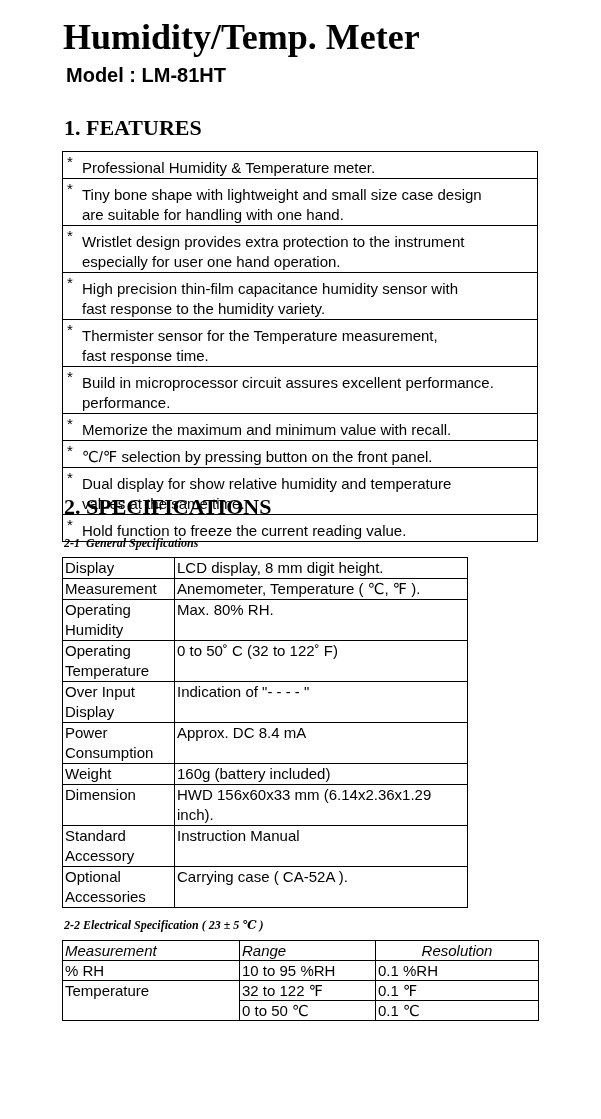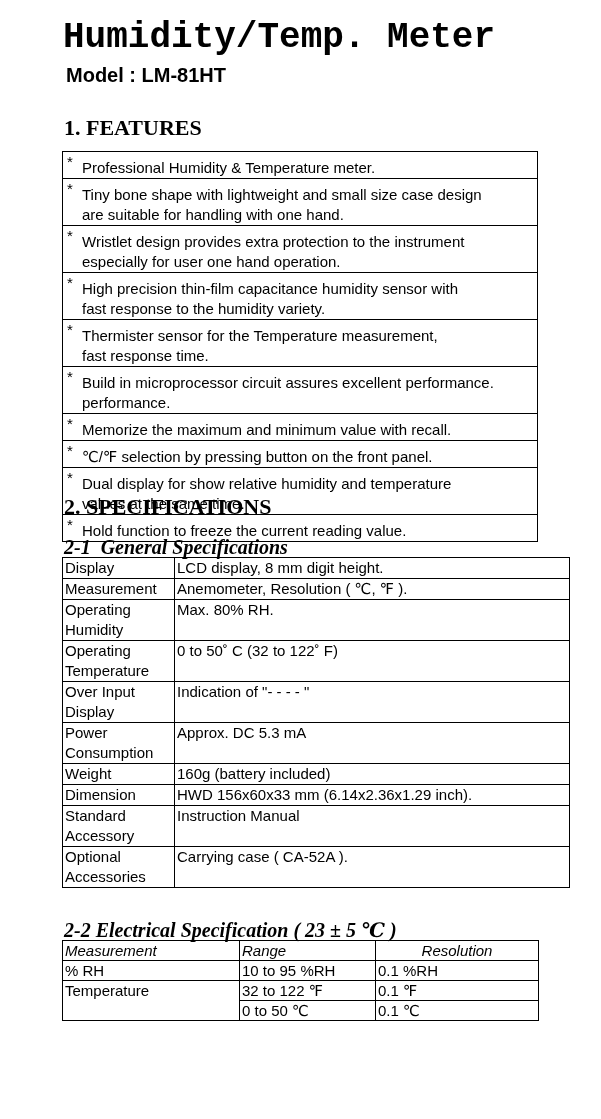--- a/index.html
+++ b/index.html
@@ -7,39 +7,39 @@
   .page {
     position:relative;
     width:601px; height:1119px;
     background:#ffffff;
     color:#000;
     font-family:"Liberation Sans","DejaVu Sans",sans-serif;
     overflow:hidden;
   }
   .title {
     position:absolute; left:63px; top:18px;
-    font-family:Liberation Mono, monospace;
+    font-family:Liberation Serif, serif;
     font-weight:bold; font-size:36px; line-height:1.1;
     letter-spacing:0px;
   }
   .model {
     position:absolute; left:66px; top:64px;
     font-weight:bold; font-size:20px;
   }
   .h-sec {
     position:absolute; left:64px;
     font-family:"Liberation Serif","DejaVu Serif",serif;
     font-weight:bold; font-size:22px;
   }
   .h-features { top:115px; }
   .h-specs { top:494px; }
   .h-sub {
     position:absolute; left:64px;
     font-family:"Liberation Serif","DejaVu Serif",serif;
-    font-weight:bold; font-style:italic; font-size:20px;
+    font-weight:bold; font-style:italic; font-size:12px;
     white-space:pre-wrap;
   }
   .h-general { top:536px; }
   .h-elec { top:918px; }
 
   table { border-collapse:collapse; table-layout:fixed; }
   td, th {
     border:1px solid #000;
     vertical-align:top;
     font-size:15px; line-height:20px;
@@ -48,21 +48,21 @@
     white-space:pre-line;
     overflow:hidden;
   }
 
   .features-table { position:absolute; left:62px; top:151px; width:476px; }
   .features-table td { padding:0; }
   .fcell { display:flex; }
   .bullet { flex:none; width:19px; padding-left:4px; }
   .ftext { flex:1; white-space:pre-line;margin-top:6px; }
 
-  .general-table { position:absolute; left:62px; top:557px; width:508px; }
+  .general-table { position:absolute; left:62px; top:557px; width:406px; }
   .general-table .lbl { width:112px; }
 
   .elec-table { position:absolute; left:62px; top:940px; width:476px; }
   .elec-table td, .elec-table th { line-height:19px; }
   .elec-table th { font-style:italic; }
   .col-m { width:177px; }
   .col-r { width:136px; }
   .col-s { width:163px;text-align:center; }
 </style>
 </head>
@@ -121,41 +121,41 @@
   <h3 class="h-sub h-general">2-1  General Specifications</h3>
 
   <table class="general-table">
     <tbody>
       <tr>
           <td class="lbl">Display</td>
           <td class="val">LCD display, 8 mm digit height.</td>
         </tr>
       <tr>
           <td class="lbl">Measurement</td>
-          <td class="val">Anemometer, Resolution ( ℃, ℉ ).</td>
+          <td class="val">Anemometer, Temperature ( ℃, ℉ ).</td>
         </tr>
       <tr>
           <td class="lbl">Operating
 Humidity</td>
           <td class="val">Max. 80% RH.</td>
         </tr>
       <tr>
           <td class="lbl">Operating
 Temperature</td>
           <td class="val">0 to 50˚ C (32 to 122˚ F)</td>
         </tr>
       <tr>
           <td class="lbl">Over Input
 Display</td>
           <td class="val">Indication of "- - - - "</td>
         </tr>
       <tr>
           <td class="lbl">Power
 Consumption</td>
-          <td class="val">Approx. DC 5.3 mA</td>
+          <td class="val">Approx. DC 8.4 mA</td>
         </tr>
       <tr>
           <td class="lbl">Weight</td>
           <td class="val">160g (battery included)</td>
         </tr>
       <tr>
           <td class="lbl">Dimension</td>
           <td class="val">HWD 156x60x33 mm (6.14x2.36x1.29 inch).</td>
         </tr>
       <tr>

